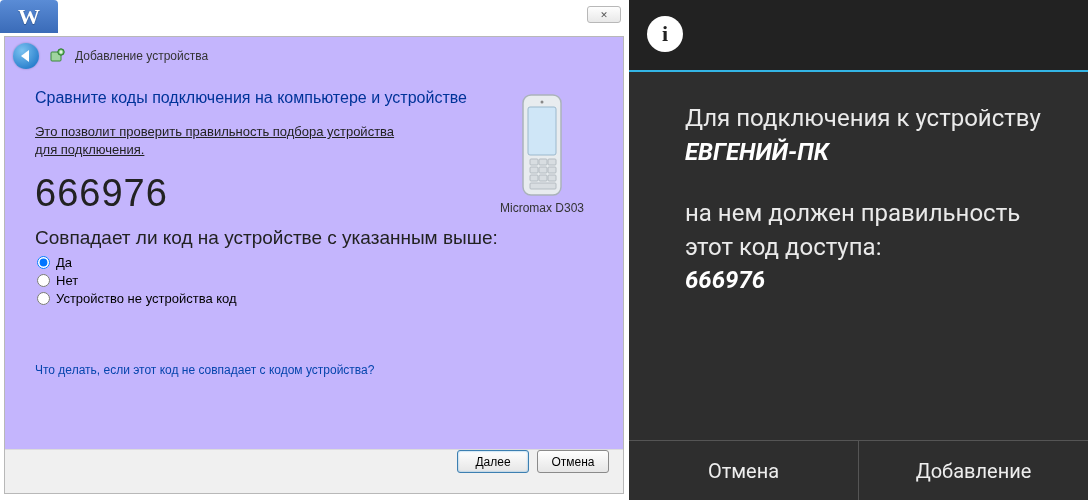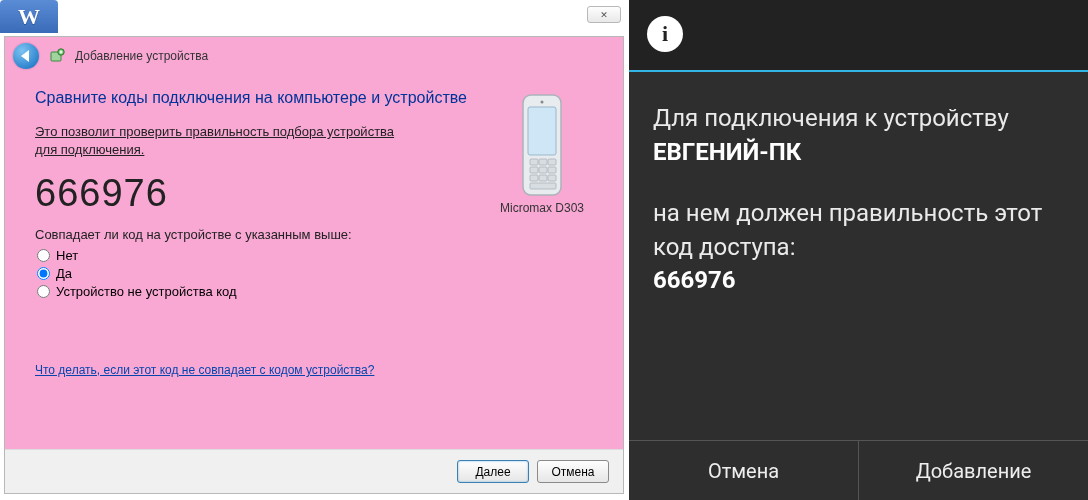--- a/index.html
+++ b/index.html
@@ -6,58 +6,58 @@
 body { font-family: 'Segoe UI', Tahoma, sans-serif; width: 1088px; height: 500px; display: flex; background: #fff; }
 
 
 .left-pane { width: 629px; height: 500px; position: relative; background: #fff; }
 
 .word-corner { position: absolute; top: 0; left: 0; width: 58px; height: 33px; background: linear-gradient(180deg, #5a8cd6, #3a6bb8); border-radius: 4px 4px 0 0; display: flex; align-items: center; justify-content: center; }
 .word-corner span { color: #fff; font-weight: bold; font-size: 22px; font-family: 'Times New Roman', serif; text-shadow: 0 1px 1px rgba(0,0,0,.3); }
 
 .close-pill { position: absolute; top: 6px; right: 8px; width: 34px; height: 17px; background: linear-gradient(#fefefe,#e8e8e8); border: 1px solid #b8b8b8; border-radius: 3px; display: flex; align-items: center; justify-content: center; font-size: 9px; color: #555; cursor: pointer; }
 
-.dialog { position: absolute; left: 4px; top: 36px; width: 620px; height: 458px; border: 1px solid #b8b8b8; background: #f9a8d4; }
+.dialog { position: absolute; left: 4px; top: 36px; width: 620px; height: 458px; border: 1px solid #b8b8b8; background: #c4b5fd; }
 .dialog-header { display: flex; align-items: center; padding: 6px 10px 6px 8px; gap: 10px; }
 .back-btn { width: 26px; height: 26px; border-radius: 50%; background: radial-gradient(circle at 35% 30%, #7cc3f1, #0f6ac1); display: flex; align-items: center; justify-content: center; cursor: pointer; box-shadow: 0 0 2px rgba(0,0,0,.3); }
 .back-arrow { width: 0; height: 0; border-right: 8px solid #fff; border-top: 6px solid transparent; border-bottom: 6px solid transparent; margin-left: -2px; }
 .add-dev-icon { width: 16px; height: 16px; position: relative; }
 .add-dev-icon svg { width: 16px; height: 16px; }
 .dialog-title { font-size: 12px; color: #333; }
 
 .dialog-body { padding: 14px 30px 0 30px; position: relative; height: 368px; }
 .heading { color: #003399; font-size: 16px; margin-bottom: 16px; }
 .desc { font-size: 13px; color: #222; line-height: 1.35; max-width: 380px; margin-bottom: 14px; text-decoration: underline; }
 .code { font-size: 38px; color: #222; margin-bottom: 12px; letter-spacing: 1px; }
-.prompt { font-size: 13px; color: #222; margin-bottom: 6px; }
+.prompt { font-size: 19px; color: #222; margin-bottom: 6px; }
 .radios { margin-left: 2px; }
 .radio-row { display: flex; align-items: center; gap: 6px; font-size: 13px; margin: 3px 0; cursor: pointer; }
 .radio-row input { margin: 0; }
 
 .phone-block { position: absolute; right: 28px; top: 18px; width: 106px; text-align: center; }
 .phone-img { width: 60px; height: 104px; margin: 0 auto 4px; position: relative; }
 .phone-img svg { width: 60px; height: 104px; }
 .phone-label { font-size: 12px; color: #333; text-align: center; }
 
-.help-link { position: absolute; left: 30px; bottom: 66px; font-size: 12px; color: #0645ad; text-decoration: underline; cursor: pointer; text-align: center; }
+.help-link { position: absolute; left: 30px; bottom: 66px; font-size: 12px; color: #0645ad; cursor: pointer; text-align: center; }
 
-.dialog-footer { position: absolute; bottom: 0; left: 0; right: 0; height: 44px; background: #f0f0f0; border-top: 1px solid #dcdcdc; display: flex; align-items: center; justify-content: flex-end; gap: 8px; padding: 0 14px; }
+.dialog-footer { position: absolute; bottom: 0; left: 0; right: 0; height: 44px; background: #f0f0f0; border-top: 1px solid #dcdcdc; display: flex; justify-content: flex-end; gap: 8px; padding: 0 14px; }
 .win-btn { min-width: 72px; height: 23px; background: linear-gradient(#fefefe,#e6e6e6); border: 1px solid #8a8a8a; border-radius: 3px; font-size: 12px; padding: 0 12px; cursor: pointer; }
 .win-btn.default { border-color: #3c7fb1; box-shadow: 0 0 2px #6db2e4 inset; }
 
 
 .right-pane { width: 459px; height: 500px; background: #2e2e2e; color: #fff; display: flex; flex-direction: column; font-family: Roboto, 'Segoe UI', sans-serif; }
 .android-header { background: #222; display: flex; align-items: center; gap: 18px; padding: 16px 18px 18px; border-bottom: 2px solid #33b5e5; }
 .info-icon { width: 36px; height: 36px; border-radius: 50%; background: #fff; display: flex; align-items: center; justify-content: center; flex-shrink: 0; }
 .info-icon span { color: #222; font-weight: bold; font-size: 22px; font-family: Georgia, serif; }
 .android-title { color: #33b5e5; font-size: 24px; line-height: 1.25; }
 
 .android-body { padding: 30px 24px 0 24px; flex: 1; }
-.android-text { font-size: 24px; line-height: 1.4; color: #eaeaea; }
-.android-text .bold { font-weight: bold; color: #fff; }
+.android-text { font-size: 24px; line-height: 1.4; color: #eaeaea; margin-left: 32px; }
+.android-text .bold { font-weight: bold; color: #fff; font-style: italic; }
 .gap { height: 28px; }
 
 .android-footer { display: flex; height: 60px; border-top: 1px solid #555; }
 .android-btn { flex: 1; background: #2e2e2e; color: #eee; font-size: 20px; display: flex; align-items: center; justify-content: center; cursor: pointer; }
 .android-btn:first-child { border-right: 1px solid #555; }
 </style>
 </head>
 <body>
 
 <div class="left-pane">
@@ -81,26 +81,26 @@
       <div class="dialog-title">Добавление устройства</div>
     </div>
 
     <div class="dialog-body">
       <div class="heading">Сравните коды подключения на компьютере и устройстве</div>
       <div class="desc">Это позволит проверить правильность подбора устройства для подключения.</div>
       <div class="code">666976</div>
       <div class="prompt">Совпадает ли код на устройстве с указанным выше:</div>
       <div class="radios">
         <label class="radio-row">
+          <input type="radio" name="m" checked="" style="">
+          <span>Да</span>
+        </label>
+        <label class="radio-row">
           <input type="radio" name="m" style="">
           <span>Нет</span>
-        </label>
-        <label class="radio-row">
-          <input type="radio" name="m" checked="" style="">
-          <span>Да</span>
         </label>
         <label class="radio-row">
           <input type="radio" name="m" style="">
           <span>Устройство не устройства код</span>
         </label>
       </div>
 
       <div class="phone-block">
         <div class="phone-img">
           <svg viewBox="0 0 60 104">

